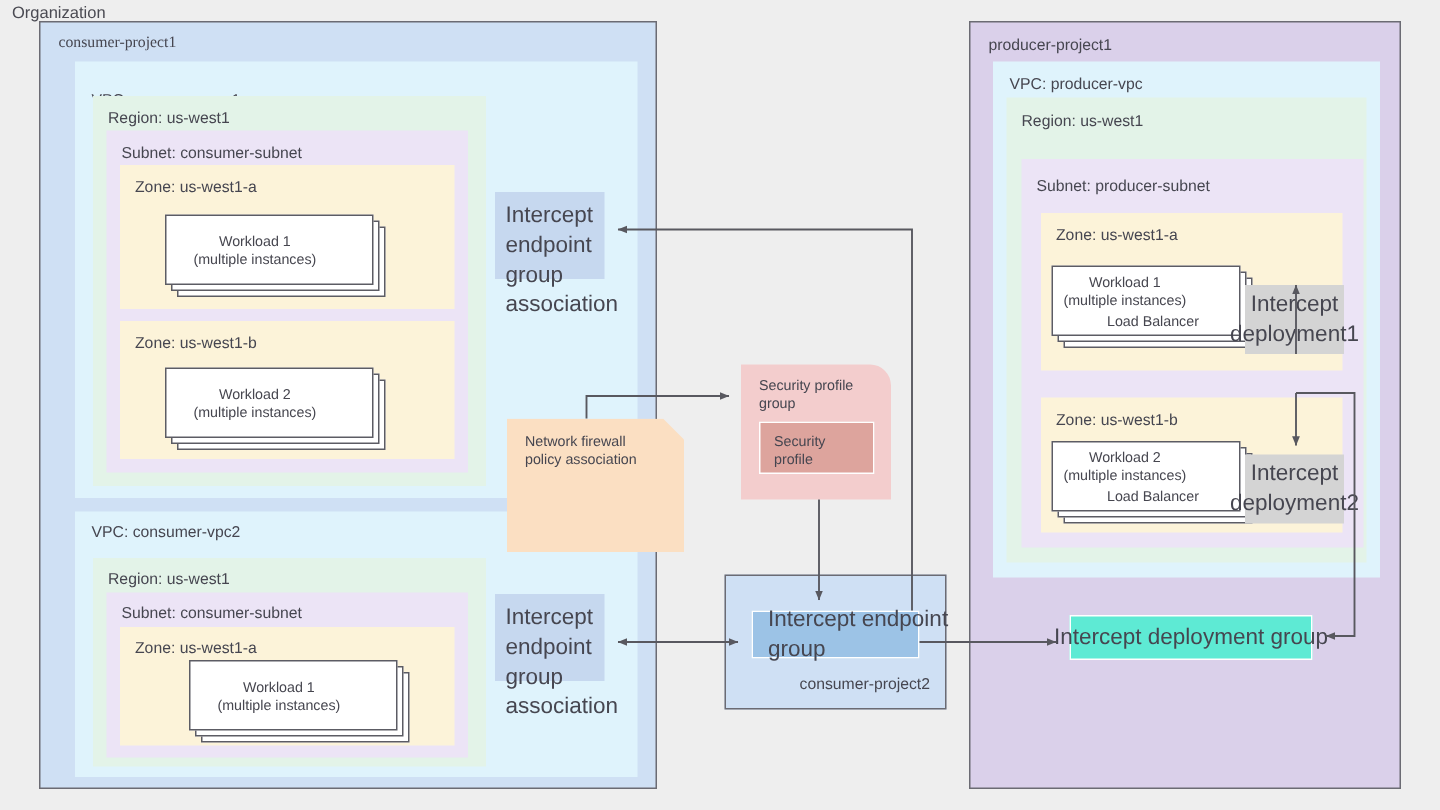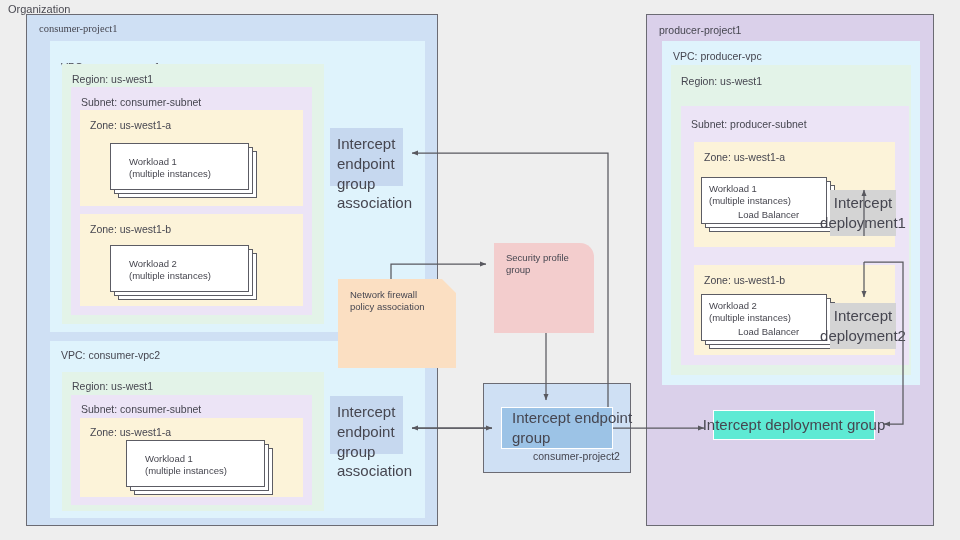--- a/index.html
+++ b/index.html
@@ -16,21 +16,21 @@
   .proj-consumer{background:#cfe0f4;border:1.4px solid #6b6b73;}
   .proj-producer{background:#dad0ea;border:1.4px solid #6b6b73;}
   .vpc{background:#dff3fc;}
   .region{background:#e3f3e8;}
   .subnet{background:#ece4f6;}
   .zone{background:#fcf3d9;}
 
   .c-title{font-size:10.5px;color:#464650;}
 
   
-  .stack{position:absolute;}
+  .stack{position:absolute;text-align:center;}
   .stack .card{position:absolute;background:#ffffff;border:1.1px solid #5c5c64;box-sizing:border-box;}
   .stack .card.c3{left:8px;top:8px;}
   .stack .card.c2{left:4px;top:4px;}
   .stack .card.c1{left:0;top:0;}
   .card-txt{position:absolute;font-size:9.5px;color:#46464f;line-height:1.3;white-space:pre;}
   .card-lb{position:absolute;font-size:9.5px;color:#46464f;white-space:pre;}
 
   
   .node{position:absolute;box-sizing:border-box;display:flex;align-items:center;}
   .node span{font-size:15px;color:#464650;line-height:1.32;white-space:pre;}
@@ -135,25 +135,29 @@
 
   <div class="box fw" style="left:338px;top:279px;width:118px;height:89px;">
     <div class="hd-txt" style="left:12px;top:10px;">Network firewall
 policy association</div>
   </div>
 
   <div class="box sp" style="left:494px;top:243px;width:100px;height:90px;">
     <div class="hd-txt" style="left:12px;top:9px;">Security profile
 group</div>
   </div>
+  <div class="sp-inner" style="left:506px;top:281px;width:77px;height:35px;">
+    <div class="in-txt" style="left:9px;top:7px;">Security
+profile</div>
+  </div>
 
   <div class="box proj2" style="left:483px;top:383px;width:148px;height:90px;">
     <div class="lbl proj2-lbl" style="left:6px;top:66px;margin-left:43px;">consumer-project2</div>
   </div>
-  <div class="node n-ieg" style="left:501px;top:407px;width:112px;height:42px;">
+  <div class="node n-ieg" style="left:501px;top:407px;width:112px;height:32px;">
     <span>Intercept endpoint
 group</span>
   </div>
 
   <div class="box proj-producer" style="left:646px;top:14px;width:288px;height:512px;">
     <div class="lbl c-title" style="left:12px;top:9px;">producer-project1</div>
   </div>
   <div class="box vpc" style="left:662px;top:41px;width:258px;height:344px;">
     <div class="lbl c-title" style="left:11px;top:9px;">VPC: producer-vpc</div>
   </div>

